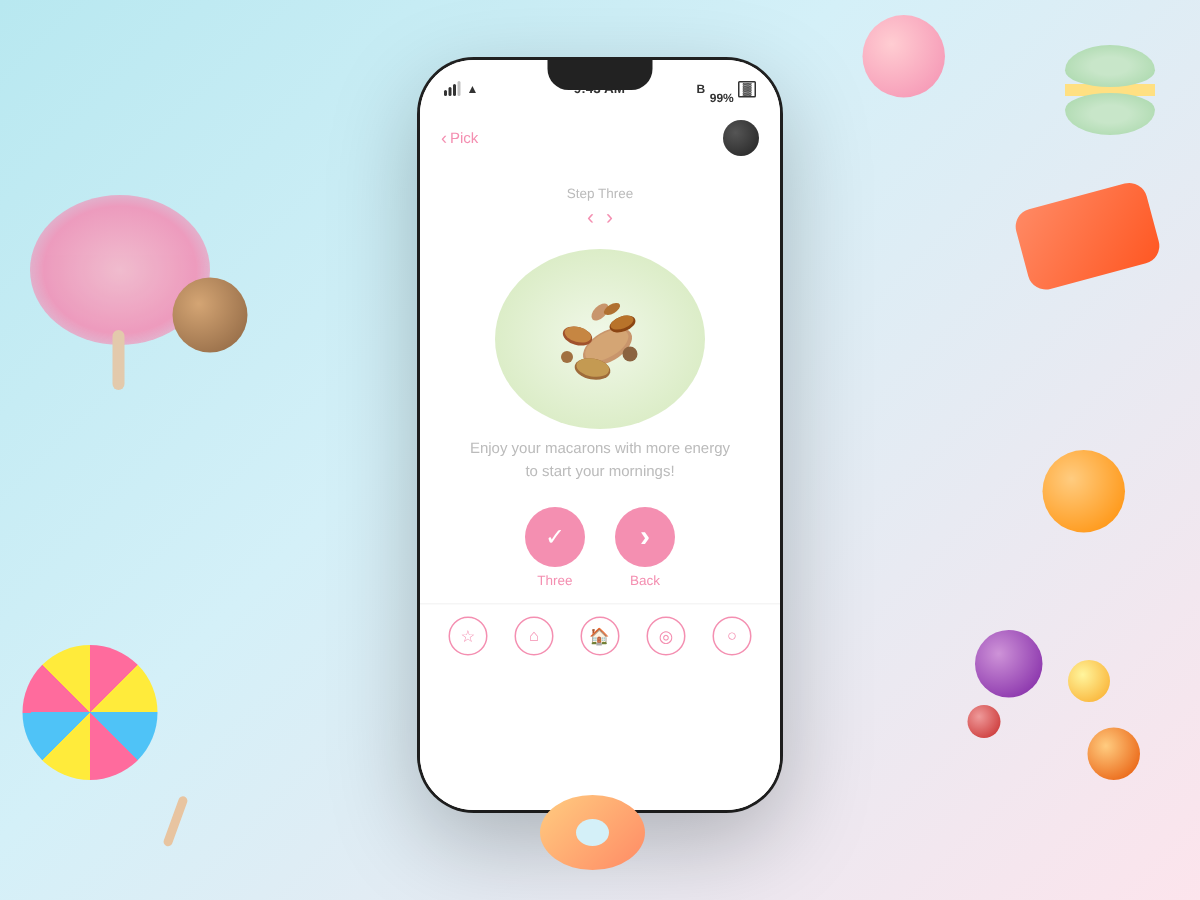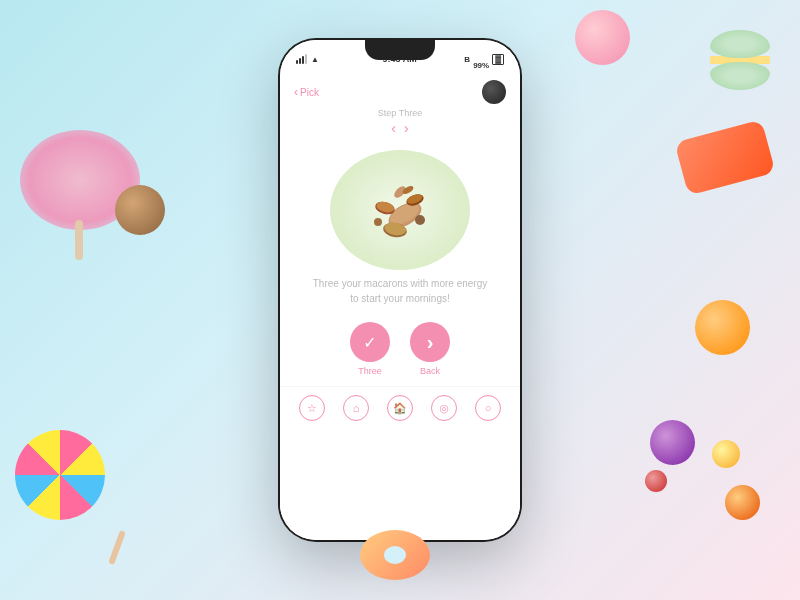--- a/index.html
+++ b/index.html
@@ -223,21 +223,21 @@
       width: 24px;
       height: 24px;
       border-radius: 50%;
       background: radial-gradient(circle at 35% 35%, #555, #222);
     }
 
     .step-label {
       text-align: center;
       font-size: 9px;
       color: #bbb;
-      margin-top: 4px;
+      margin-top: 20px;
     }
 
     .section-nav {
       display: flex;
       align-items: center;
       justify-content: center;
       gap: 8px;
       margin-top: 2px;
     }
     .section-arrow {
@@ -471,21 +471,21 @@
             <circle cx="70" cy="50" r="5" fill="#8B6340"></circle>
             <circle cx="28" cy="52" r="4" fill="#a07040"></circle>
 
             <ellipse cx="50" cy="22" rx="7" ry="4" fill="#c8956c" transform="rotate(-45 50 22)"></ellipse>
             <ellipse cx="58" cy="20" rx="6" ry="3" fill="#b07030" transform="rotate(-30 58 20)"></ellipse>
           </svg>
         </div>
       </div>
 
 
-      <div class="food-desc">Three your macarons with more energy to start your mornings!</div>
+      <div class="food-desc">Enjoy your macarons with more energy to start your mornings!</div>
 
       <div class="action-row">
         <div class="action-btn">
           <div class="btn-circle">
             <span>✓</span>
           </div>
           <span class="btn-label">Three</span>
         </div>
         <div class="action-btn">
           <div class="btn-circle">

